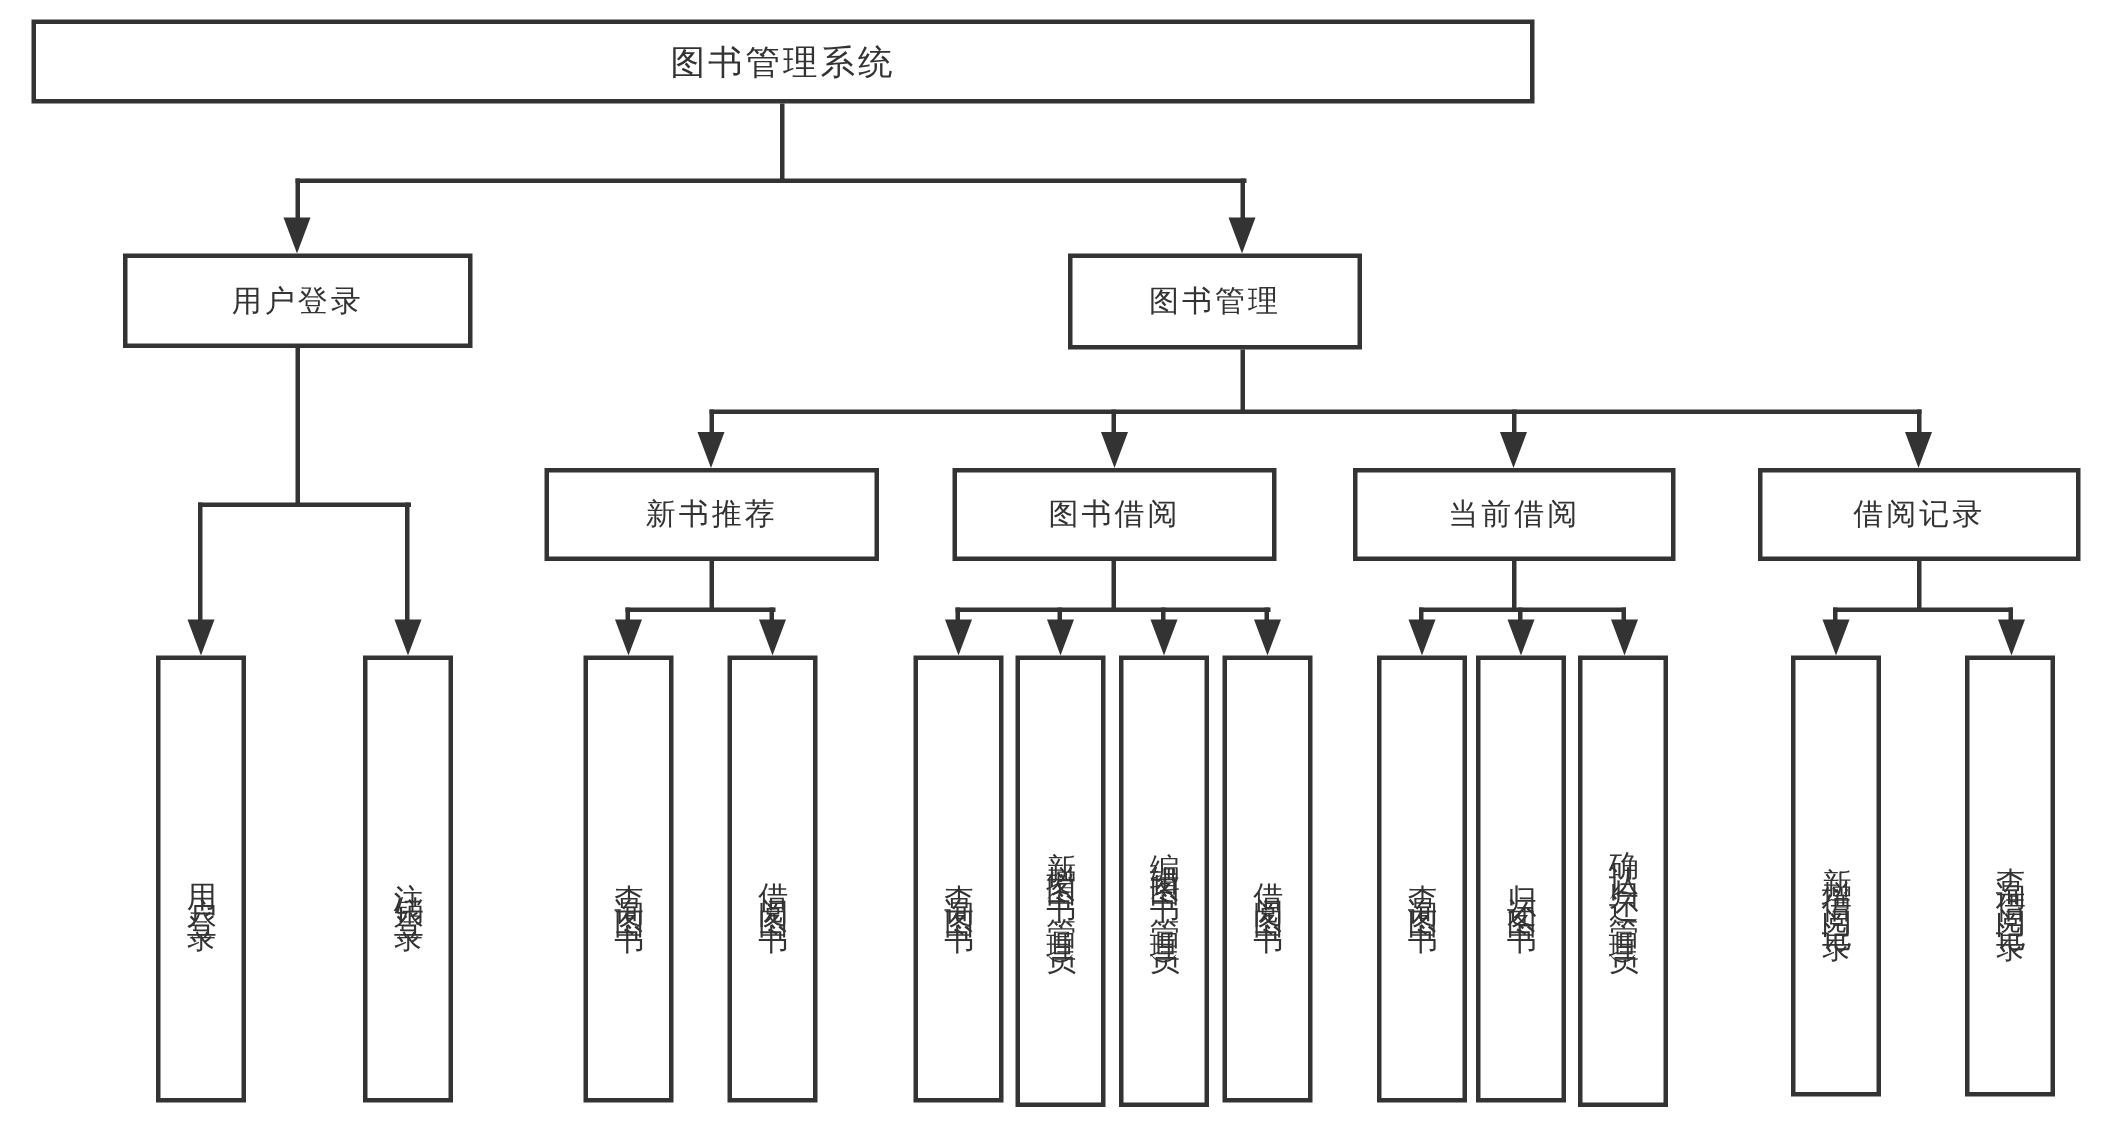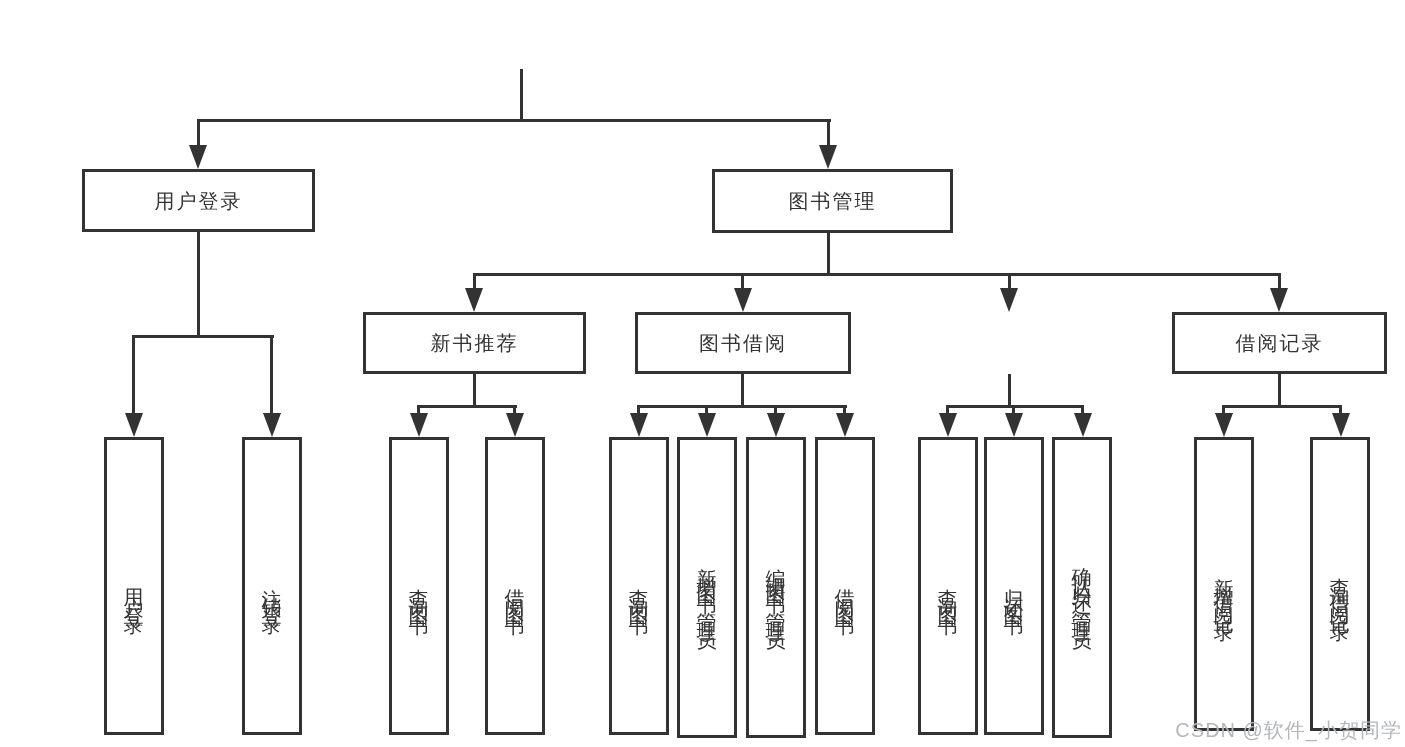--- a/index.html
+++ b/index.html
@@ -62,32 +62,35 @@
     color: var(--watermark);
     letter-spacing: 1px;
     white-space: nowrap;
   }
 </style>
 </head>
 <body>
 
 <div id="canvas">
 
+  <div class="node title" style="left:21px;top:13px;width:1002px;height:56px;">
+    <span class="label">图书管理系统</span>
+  </div>
 
   <div class="line v" style="left:520px;top:69px;height:53px;"></div>
   <div class="line h" style="left:197px;top:119px;width:634px;"></div>
   <div class="line v" style="left:197px;top:119px;height:32px;"></div>
   <div class="arrow" style="left:189px;top:145px;"></div>
   <div class="line v" style="left:827px;top:119px;height:32px;"></div>
   <div class="arrow" style="left:819px;top:145px;"></div>
 
   <div class="node" style="left:82px;top:169px;width:233px;height:63px;">
     <span class="label">用户登录</span>
   </div>
-  <div class="node" style="left:712px;top:169px;width:241px;height:64px;align-items:center;">
+  <div class="node" style="left:712px;top:169px;width:196px;height:64px;align-items:center;">
     <span class="label">图书管理</span>
   </div>
 
   <div class="line v" style="left:197px;top:232px;height:106px;"></div>
   <div class="line h" style="left:132px;top:335px;width:142px;"></div>
   <div class="line v" style="left:132px;top:335px;height:84px;"></div>
   <div class="arrow" style="left:125px;top:413px;"></div>
   <div class="line v" style="left:270px;top:335px;height:84px;"></div>
   <div class="arrow" style="left:263px;top:413px;"></div>
 
@@ -101,20 +104,23 @@
   <div class="arrow" style="left:1000px;top:288px;"></div>
   <div class="line v" style="left:1278px;top:273px;height:22px;"></div>
   <div class="arrow" style="left:1270px;top:288px;"></div>
 
   <div class="node" style="left:635px;top:312px;width:216px;height:62px;">
     <span class="label">图书借阅</span>
   </div>
   <div class="node" style="left:363px;top:312px;width:223px;height:62px;">
     <span class="label">新书推荐</span>
   </div>
+  <div class="node" style="left:902px;top:312px;width:215px;height:62px;">
+    <span class="label">当前借阅</span>
+  </div>
   <div class="node" style="left:1172px;top:312px;width:215px;height:62px;">
     <span class="label">借阅记录</span>
   </div>
 
   <div class="line v" style="left:473px;top:374px;height:34px;"></div>
   <div class="line h" style="left:417px;top:405px;width:100px;"></div>
   <div class="line v" style="left:417px;top:405px;height:14px;"></div>
   <div class="arrow" style="left:410px;top:413px;"></div>
   <div class="line v" style="left:513px;top:405px;height:14px;"></div>
   <div class="arrow" style="left:506px;top:413px;"></div>
@@ -183,15 +189,14 @@
     <span class="label">确认归还（管理员）</span>
   </div>
 
   <div class="node vnode" style="left:1194px;top:437px;height:294px;">
     <span class="label">新增借阅记录</span>
   </div>
   <div class="node vnode" style="left:1310px;top:437px;height:294px;">
     <span class="label">查询借阅记录</span>
   </div>
 
-  <div class="watermark">CSDN @软件_小贺同学</div>
 
 </div>
 
 </body></html>

